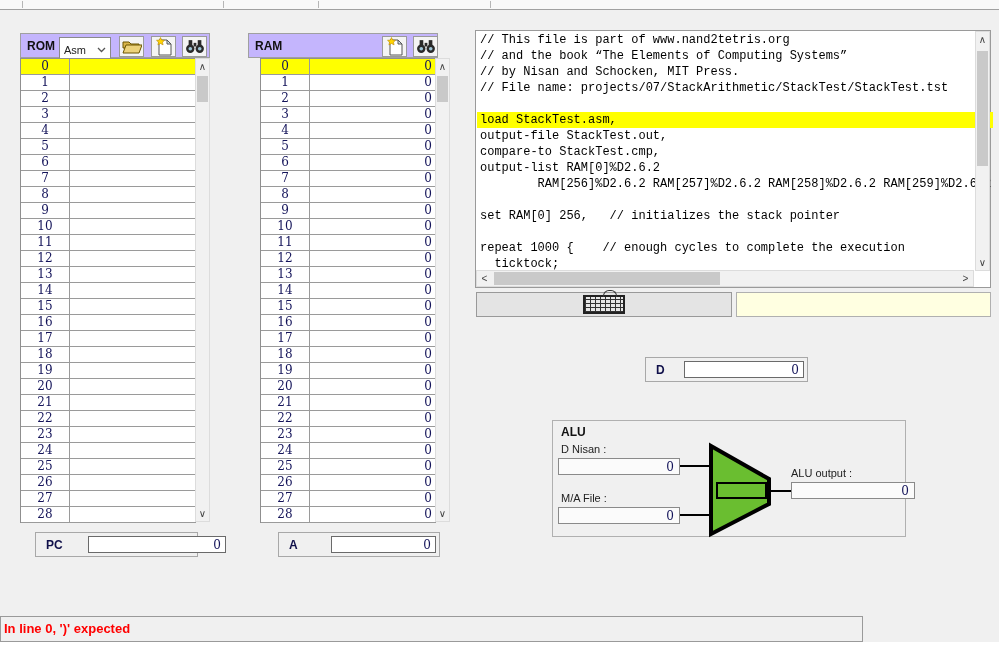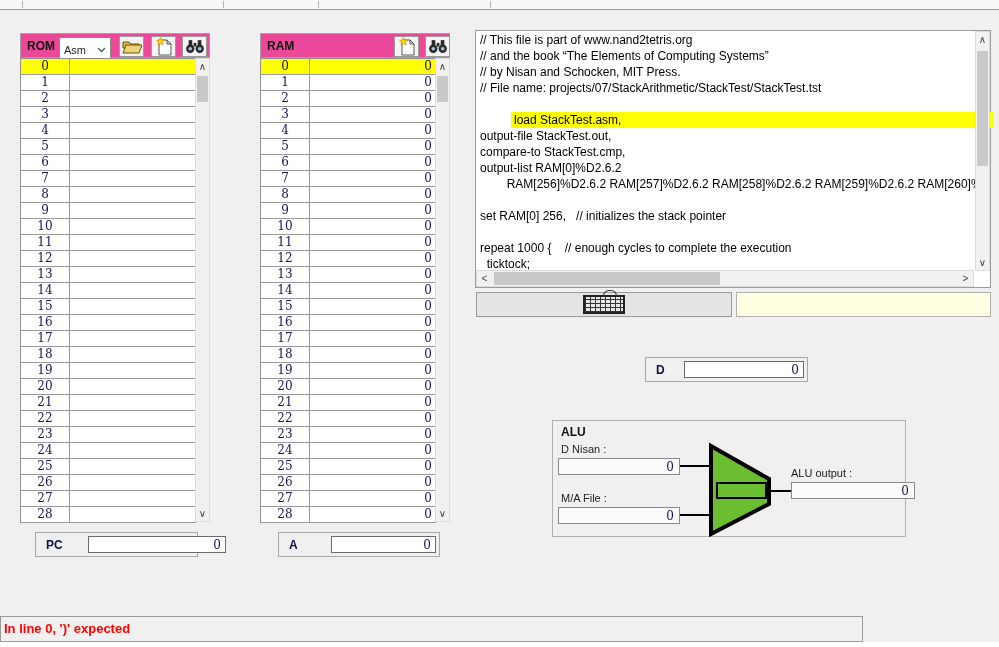--- a/index.html
+++ b/index.html
@@ -5,21 +5,21 @@
   html,body{margin:0;padding:0;background:#f0f0f0;}
   .app{position:relative;width:999px;height:647px;background:#f0f0f0;overflow:hidden;
        font-family:"Liberation Sans",sans-serif;}
 
   
   .sliver{position:absolute;left:0;top:0;width:999px;height:9px;background:#f8f8f8;
           border-bottom:1px solid #a0a0a0;}
   .sliver .tick{position:absolute;top:1px;width:1px;height:7px;background:#b5b5b5;}
 
   
-  .phead{position:absolute;height:25px;width:190px;border:1px solid #a0a0a0;background:#ec4899;box-sizing:border-box;}
+  .phead{position:absolute;height:25px;width:190px;border:1px solid #a0a0a0;background:#c4b5fd;box-sizing:border-box;}
   .ptitle{position:absolute;left:6px;top:0;line-height:24px;font-size:12px;font-weight:bold;color:#111;}
   .combo{position:absolute;left:38px;top:3px;width:52px;height:18px;background:#fff;
          border:1px solid #8a8a8a;font-size:11px;color:#222;display:flex;align-items:center;
          justify-content:space-between;padding:12px 4px;box-sizing:border-box;}
   .icon-btn{position:absolute;top:2px;width:25px;height:21px;background:#f4f4f4;border:1px solid #9a9a9a;
             padding:0;display:flex;align-items:center;justify-content:center;box-sizing:border-box;}
 
   
   .tbl{position:absolute;width:175px;border-left:1px solid #8f8f8f;border-top:1px solid #8f8f8f;
        font-family:"DejaVu Serif",serif;font-size:12px;color:#14145a;background:#fff;box-sizing:content-box;}
@@ -41,23 +41,23 @@
           display:flex;align-items:center;}
   .reglabel{font-size:12px;font-weight:bold;color:#10104a;padding-left:10px;}
   .regfield{position:absolute;top:3px;height:17px;background:#fff;border:1px solid #6a6a6a;
             font-family:"DejaVu Serif",serif;font-size:12px;color:#14145a;text-align:right;
             line-height:17px;padding-right:4px;box-sizing:border-box;}
 
   
   .script{position:absolute;left:475px;top:30px;width:516px;height:258px;background:#fff;
           border:1px solid #9a9a9a;box-sizing:border-box;}
   .slines{position:absolute;left:1px;top:1px;width:516px;height:239px;overflow:hidden;
-          font-family:Liberation Sans, sans-serif;font-size:12px;color:#000;white-space:pre;}
+          font-family:Liberation Mono, monospace;font-size:12px;color:#000;white-space:pre;}
   .sline{height:16px;line-height:16px;padding-left:3px;}
-  .sline.hl{background:#ffff00;margin-left:34px;}
+  .sline.hl{background:#ffff00;}
 
   
   .kbd-btn{position:absolute;left:476px;top:292px;width:256px;height:25px;background:#e4e4e4;
            border:1px solid #999;box-sizing:border-box;display:flex;align-items:center;justify-content:center;}
   .kbd-glyph{width:38px;height:15px;border:2px solid #222;background:
       repeating-linear-gradient(90deg,#333 0 1px,transparent 1px 5px),
       repeating-linear-gradient(0deg,#333 0 1px,transparent 1px 4px),#e8e8e8;position:relative;}
   .kbd-cable{position:absolute;left:18px;top:-7px;width:12px;height:6px;border:1px solid #333;
              border-bottom:none;border-radius:6px 6px 0 0;}
   .kbd-display{position:absolute;left:736px;top:292px;width:255px;height:25px;background:#ffffe1;
@@ -248,21 +248,21 @@
     <div class="sarrow" style="top:0;">∧</div>
     <div class="sthumb" style="left:1px;right:1px;top:17px;height:26px;"></div>
     <div class="sarrow" style="bottom:0;">∨</div>
   </div>
 
   <div class="regbox" style="left:35px;top:532px;width:163px;">
     <span class="reglabel">PC</span>
     <div class="regfield" style="left:52px;width:138px;">0</div>
   </div>
 
-  <div class="phead" style="left:260px;top:33px;">
+  <div class="phead" style="left:248px;top:33px;">
     <span class="ptitle">RAM</span>
     <button class="icon-btn" style="left:133px;">
       <svg width="18" height="19" viewBox="0 0 18 19">
         <path d="M4 3 h8 l4 4 v11 h-12 z" fill="#ffffff" stroke="#555" stroke-width="1"></path>
         <path d="M12 3 l4 4 h-4 z" fill="#cfe4ee" stroke="#555" stroke-width="1"></path>
         <path d="M5.5 0.5 l1.2 2.5 2.8 .3 -2 1.9 .6 2.7 -2.6 -1.4 -2.6 1.4 .6 -2.7 -2 -1.9 2.8 -.3 z" fill="#ffd400" stroke="#b8860b" stroke-width=".6"></path>
       </svg>
     </button>
     <button class="icon-btn" style="left:164px;">
       <svg width="20" height="15" viewBox="0 0 22 16">

